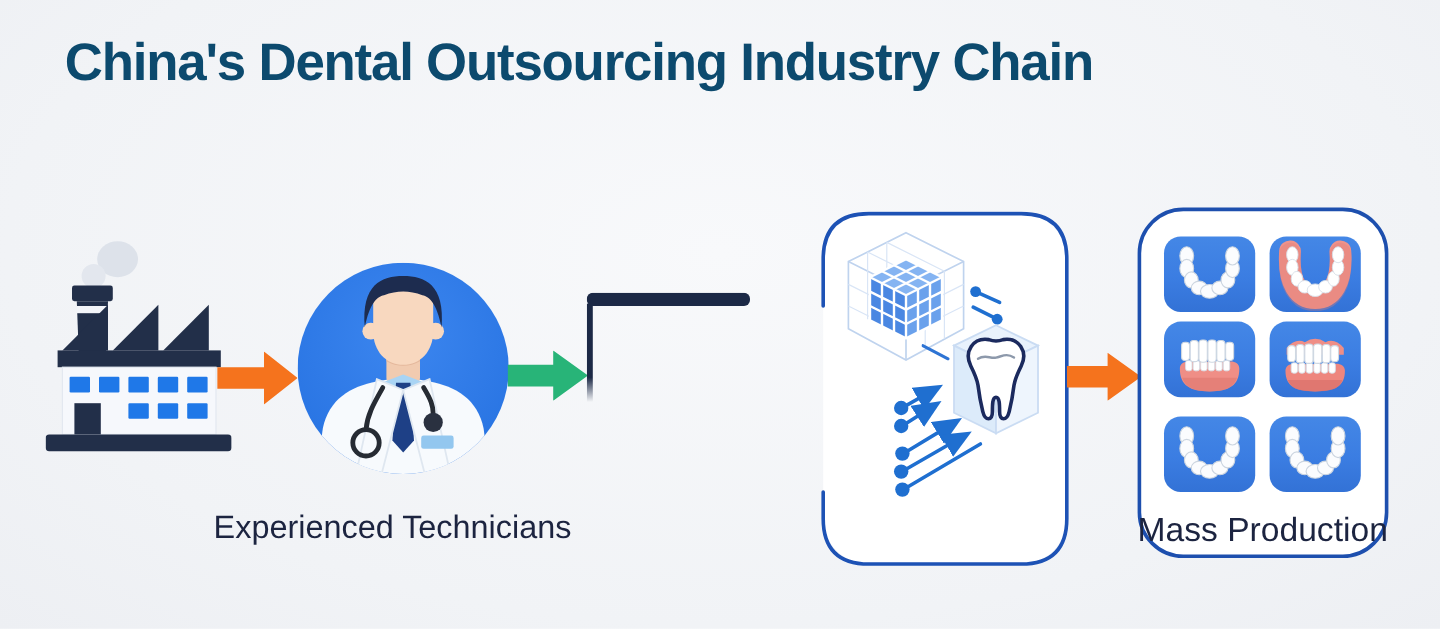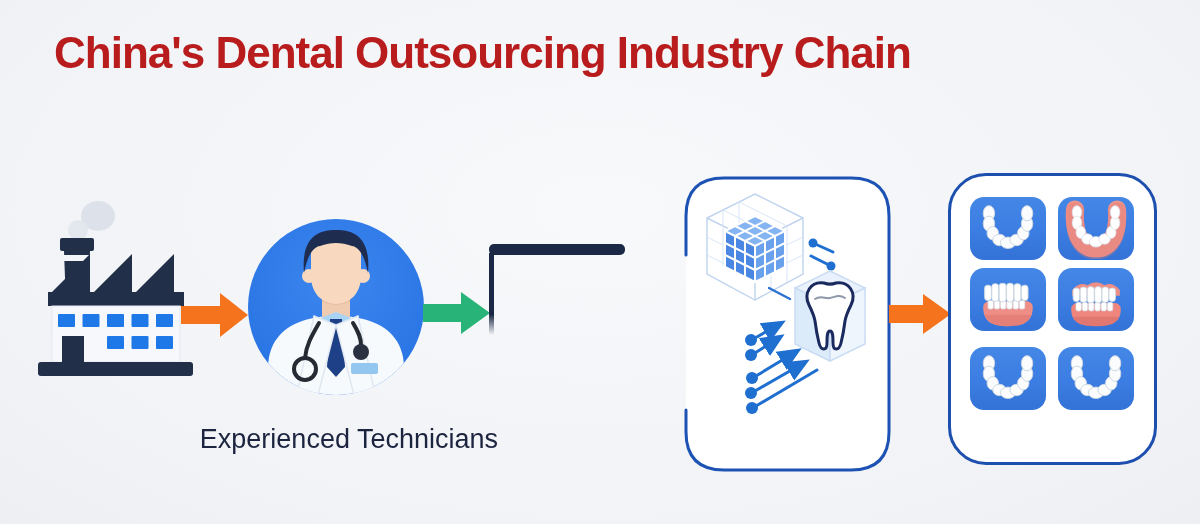--- a/index.html
+++ b/index.html
@@ -6,25 +6,25 @@
   body{
     width:1200px;height:524px;overflow:hidden;position:relative;
     font-family:"Liberation Sans",sans-serif;
     background:
       radial-gradient(ellipse at 50% 40%, #f8f9fb 0%, #f1f3f6 70%, #edeff3 100%);
   }
   .canvas{position:absolute;inset:0;}
   .abs{position:absolute;}
   .title{
     left:54px;top:28px;
-    font-size:44px;font-weight:700;color:#b91c1c;letter-spacing:-1px;
+    font-size:44px;font-weight:700;color:#0c4a6e;letter-spacing:-1px;
     white-space:nowrap;
   }
   .stage-label{
-    font-size:27px;font-weight:500;color:#1c2440;text-align:right;
+    font-size:27px;font-weight:500;color:#1c2440;text-align:left;
     white-space:nowrap;
   }
   .dp-box-contents{position:absolute;}
   .mp-box{
     left:948px;top:173px;width:209px;height:292px;
     background:#ffffff;border:3px solid #1d4fae;border-radius:38px;
     box-sizing:border-box;
   }
   .tile{
     position:absolute;width:76px;height:63px;border-radius:14px;
@@ -299,14 +299,15 @@
             <ellipse cx="46" cy="44" rx="7" ry="6"></ellipse>
           <ellipse cx="53" cy="37" rx="6" ry="7"></ellipse>
             <ellipse cx="57" cy="27" rx="6" ry="8"></ellipse>
           <ellipse cx="57" cy="16" rx="6" ry="8"></ellipse>
         </g>
       </svg>
     </div>
 
   </div>
 
+  <div class="abs stage-label" style="left:948px;top:426px;width:209px;font-size:28px;">Mass Production</div>
 
 </div>
 
 </body></html>

